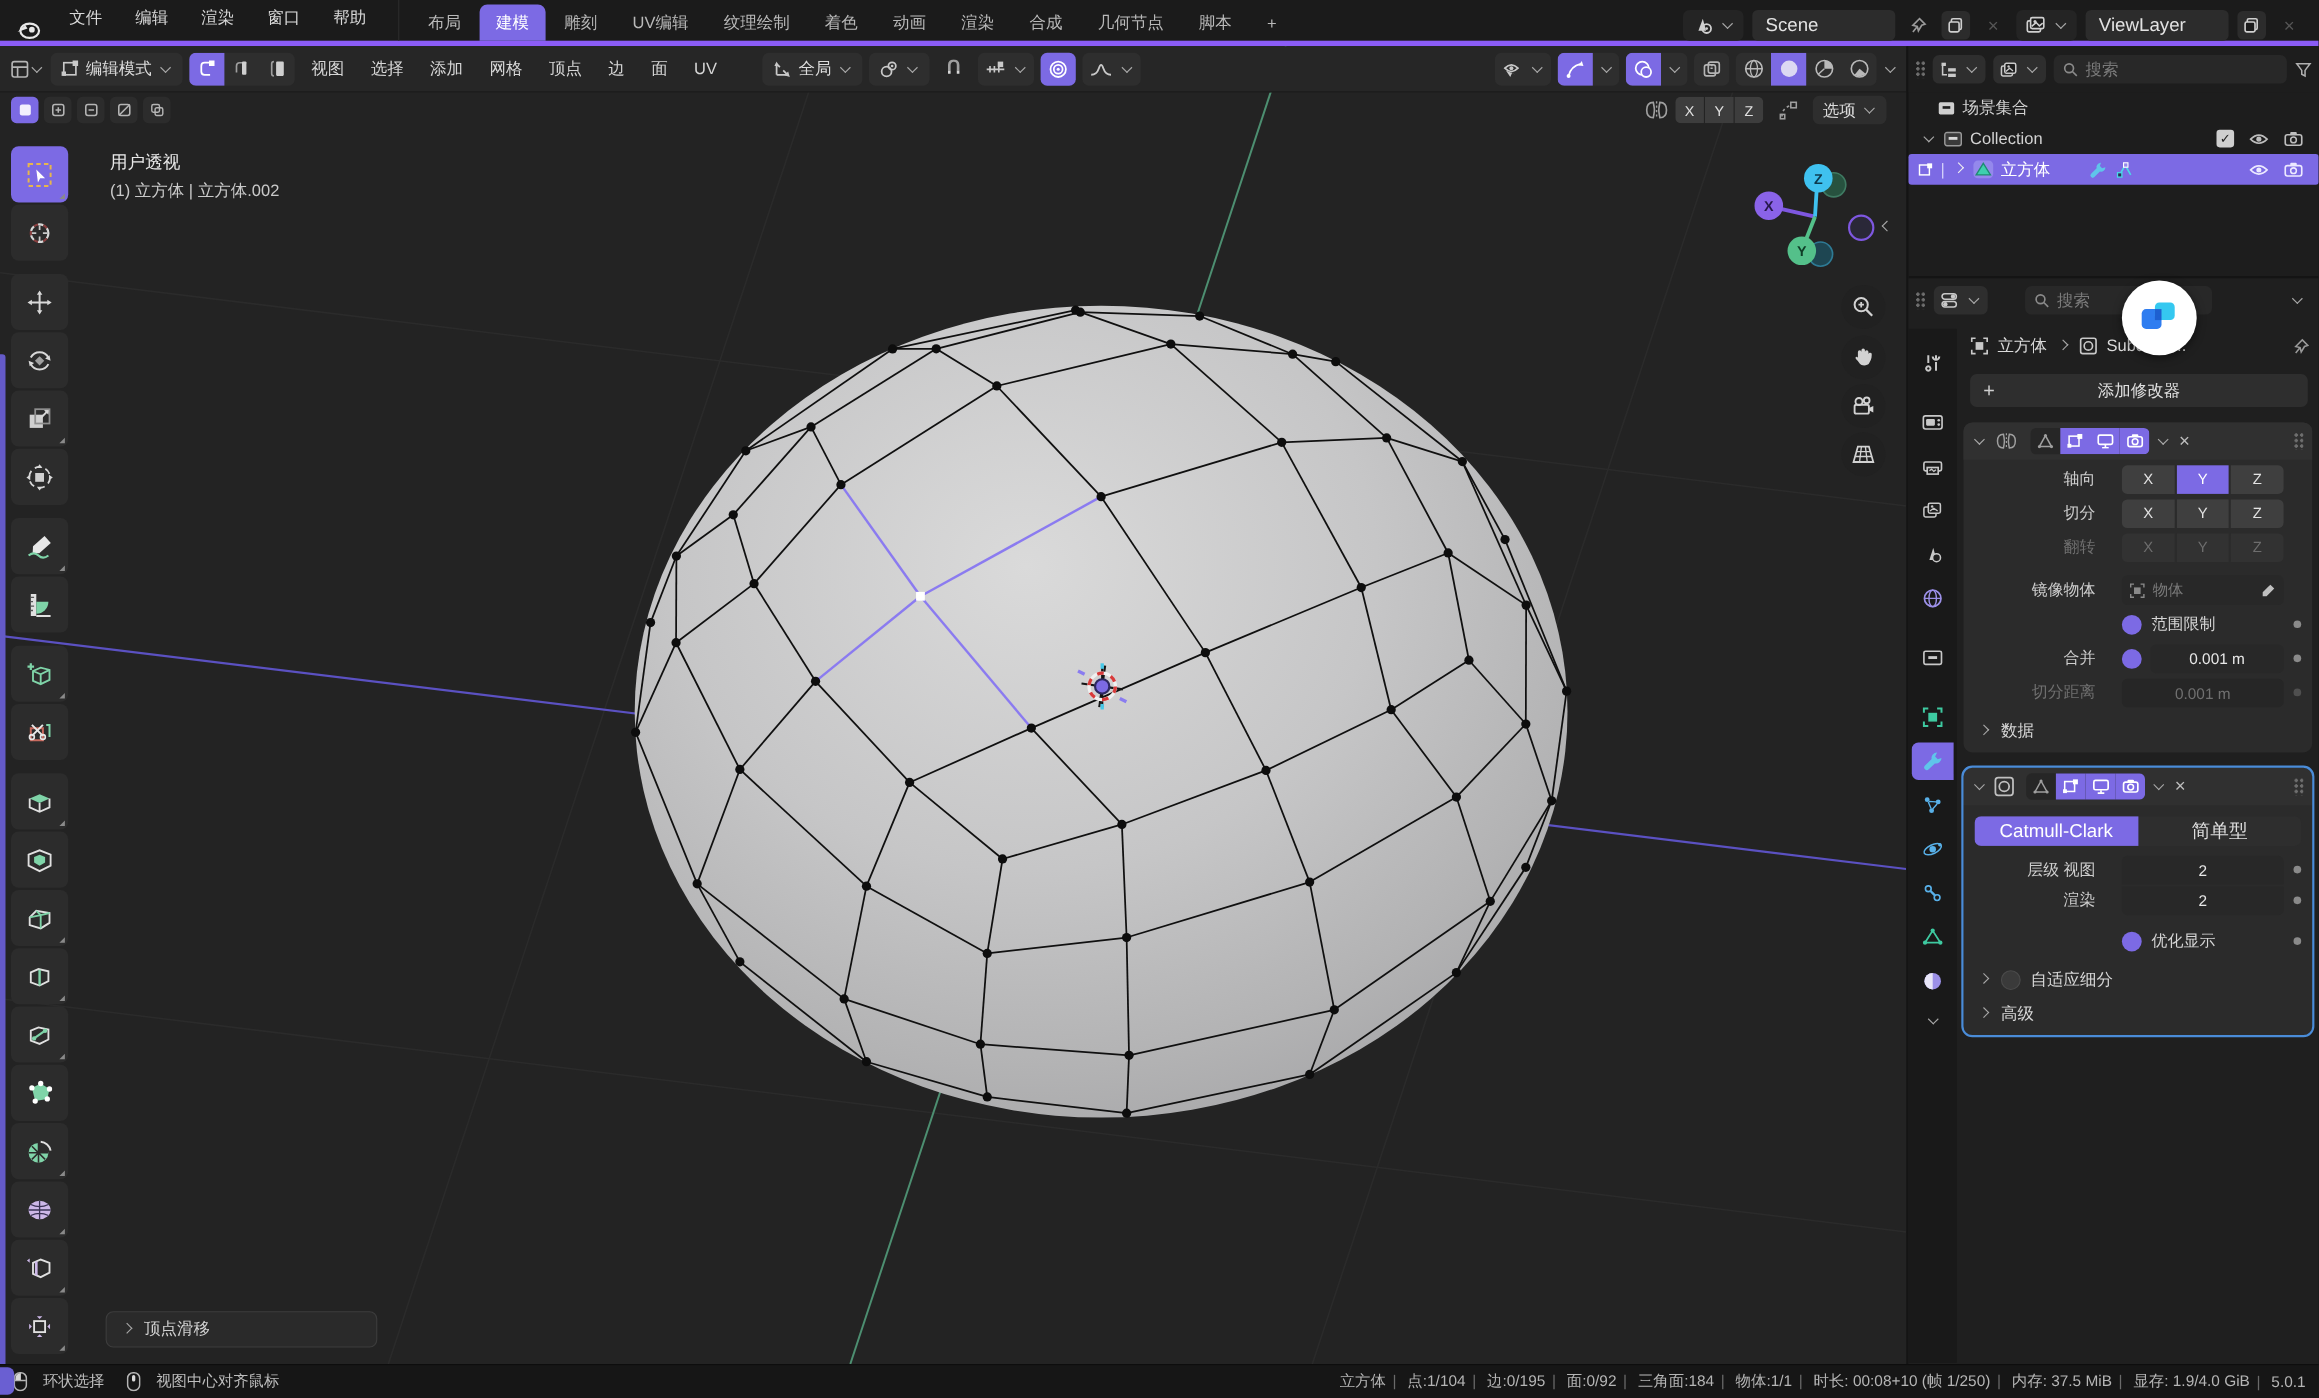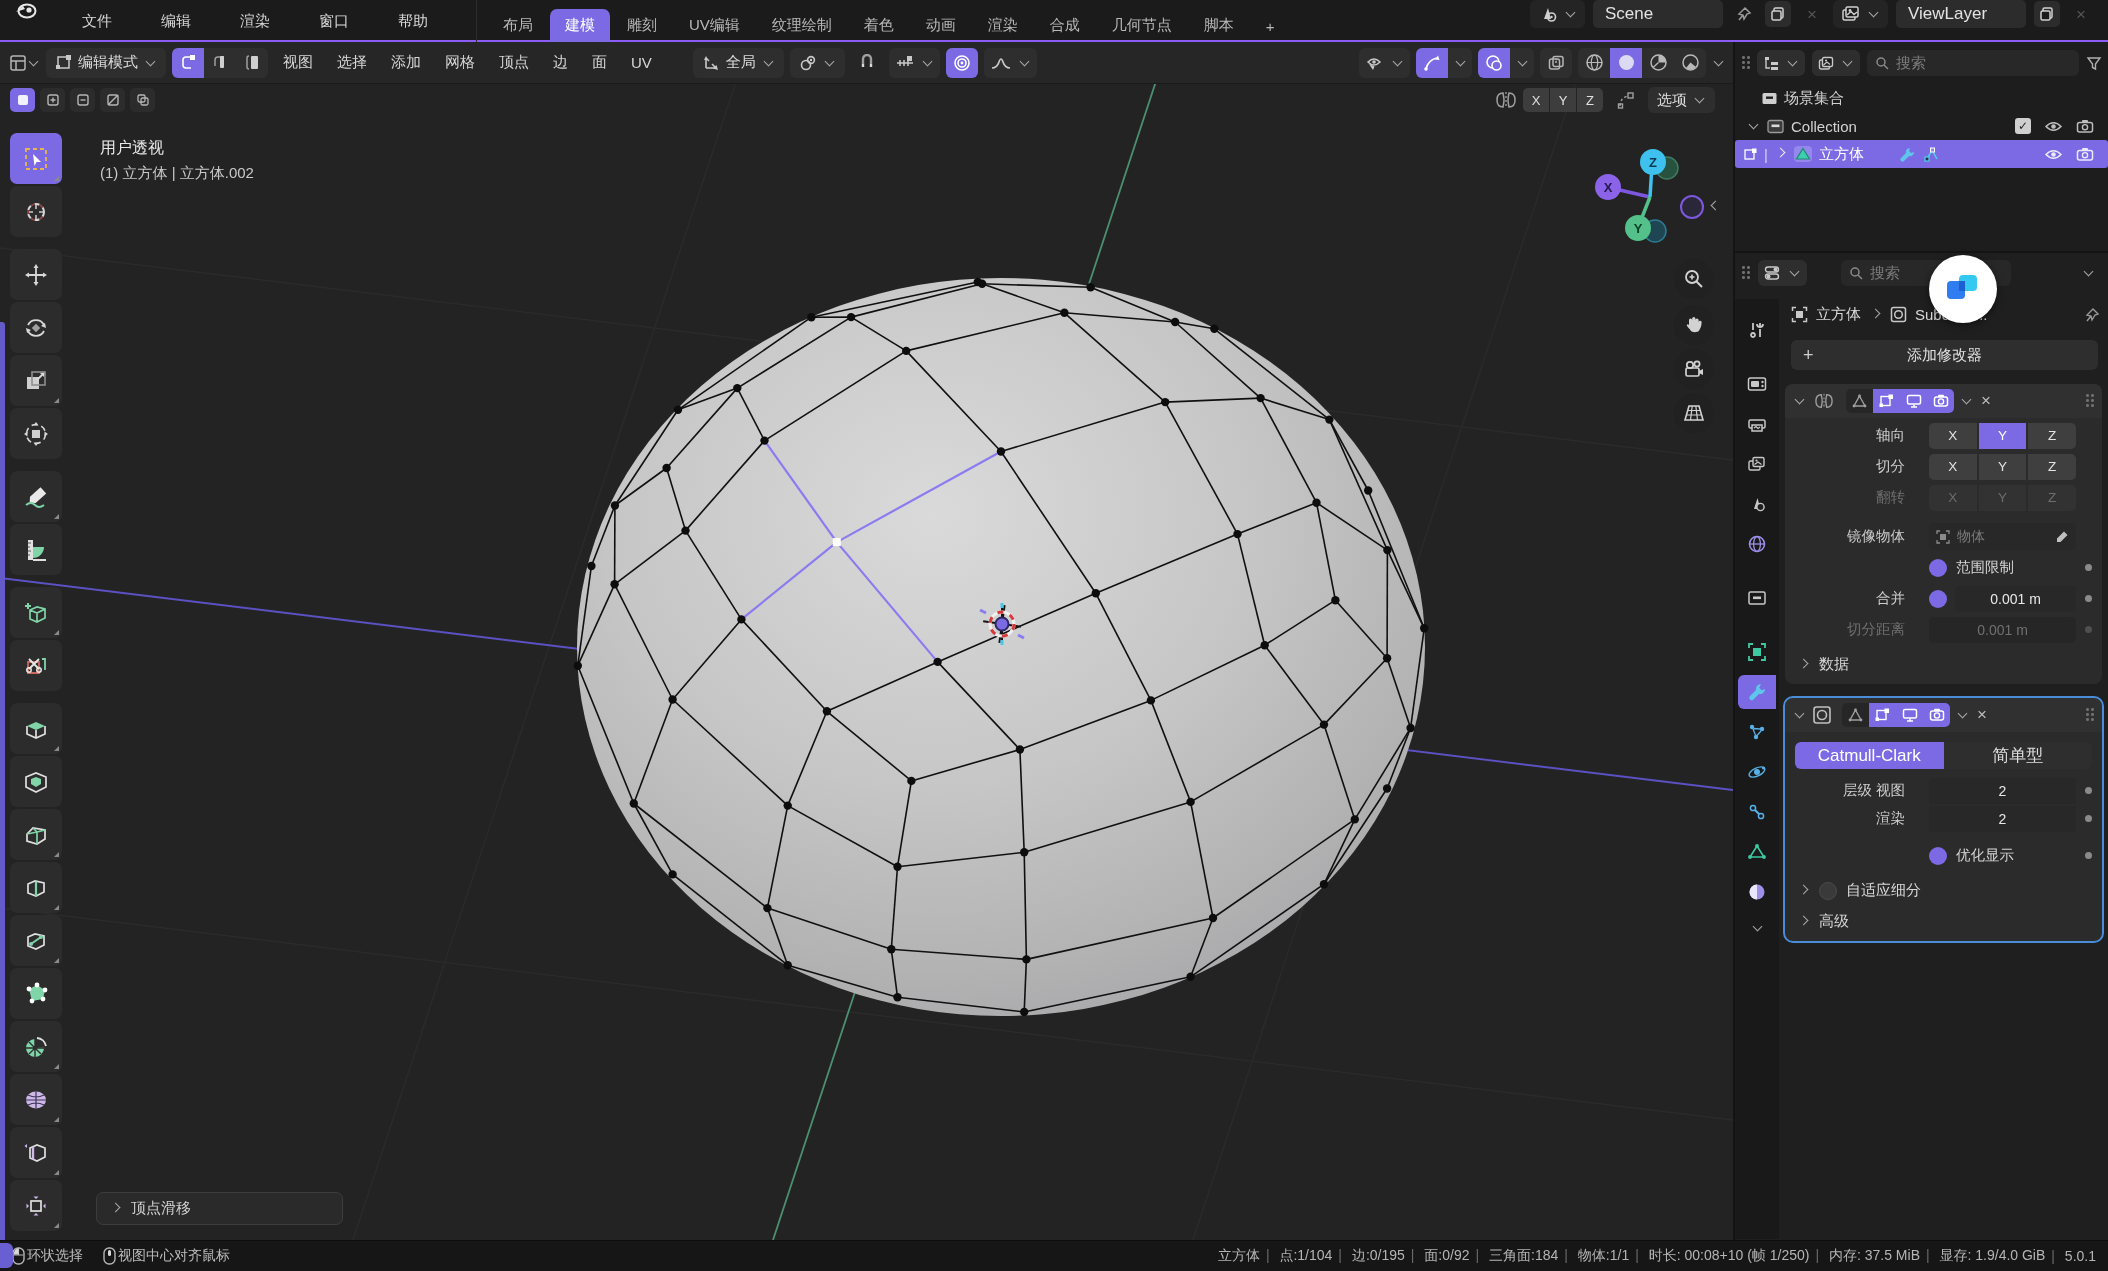--- a/index.html
+++ b/index.html
@@ -5,21 +5,21 @@
   html,body{margin:0;padding:0;background:#111;}
   *{box-sizing:border-box;font-family:"Liberation Sans","DejaVu Sans",sans-serif;}
   #app{position:relative;width:2108px;height:1271px;background:#232323;overflow:hidden;color:#d6d6d6;}
   .abs{position:absolute;}
   .chev{display:inline-block;width:7px;height:7px;border-right:1.6px solid #a8a8a8;border-bottom:1.6px solid #a8a8a8;transform:rotate(45deg);margin:0 3px 3px 3px;flex:none;}
   .chev.r{transform:rotate(-45deg);}
   .grip{width:9px;height:16px;background-image:radial-gradient(circle,#6f6f6f 1.3px,transparent 1.6px);background-size:5px 5px;flex:none;}
   .dotkey{width:7px;height:7px;border-radius:50%;background:#8a8a8a;flex:none;}
   .dotkey.dim{background:#4f4f4f;}
   
-  #topbar{left:0;top:0;width:2108px;height:42px;background:#1b1b1b;display:flex;align-items:flex-start;border-bottom:2px solid #8b5cf6;gap:19px;}
+  #topbar{left:0;top:0;width:2108px;height:42px;background:#1b1b1b;display:flex;align-items:flex-end;border-bottom:5px solid #8b5cf6;}
   #topbar .menu{padding:0 15px;font-size:15px;color:#d8d8d8;height:42px;display:flex;align-items:center;cursor:default;}
   .wstabs{display:flex;align-items:flex-end;height:42px;margin-left:14px;border-left:1px solid #2c2c2c;padding-left:10px;}
   .wstab{padding:7px 15px;font-size:15px;color:#b9b9b9;border-radius:7px 7px 0 0;margin:0 1px;}
   .wstab.active{background:#7c6ae4;color:#fff;}
   .tb-right{margin-left:auto;display:flex;align-items:center;gap:8px;padding-right:14px;}
   .idpill{display:flex;align-items:center;background:#242424;border-radius:6px;height:28px;padding:0 8px;gap:6px;}
   .idfield{background:#2c2c2c;border-radius:5px;height:28px;display:flex;align-items:center;padding:0 12px;font-size:17px;color:#e2e2e2;min-width:130px;}
   .minibtn{width:26px;height:26px;display:flex;align-items:center;justify-content:center;border-radius:5px;background:#2c2c2c;color:#c5c5c5;}
   .minibtn.dim{background:transparent;color:#555;}
   .xchar{font-size:17px;line-height:1;}
@@ -88,21 +88,21 @@
   .objfield{flex:1;height:27px;background:#282828;border-radius:5px;display:flex;align-items:center;padding:0 7px;gap:7px;color:#7a7a7a;font-size:14px;}
   .rcheck{width:18px;height:18px;border-radius:50%;background:#7c6ae4;flex:none;}
   .rcheck.off{background:#3a3a3a;border:1px solid #4a4a4a;}
   .sect{display:flex;align-items:center;gap:9px;margin:12px 10px 2px 12px;font-size:15px;color:#d8d8d8;}
   .segment{display:flex;margin:10px 10px 2px 10px;height:27px;border-radius:6px;overflow:hidden;background:#2e2e2e;}
   .segment div{flex:1;display:flex;align-items:center;justify-content:center;font-size:17px;color:#dedede;}
   .segment .on{background:#7c6ae4;color:#fff;}
   .kd{margin-left:9px;}
   
   #statusbar{left:0;top:1240px;width:2108px;height:31px;background:#161616;border-top:1px solid #0d0d0d;display:flex;align-items:center;font-size:14px;color:#bdbdbd;padding:0 12px;gap:20px;}
-  #statusbar .lf{display:flex;align-items:center;gap:2px;}
+  #statusbar .lf{display:flex;align-items:center;gap:14px;}
   #statusbar .stats{margin-left:auto;display:flex;align-items:center;color:#b5b5b5;}
   .stat+.stat::before{content:" | ";color:#6a6a6a;padding:0 6px;}
   #pnub{left:0;top:1243px;width:13px;height:25px;background:#6a5fd2;border-radius:0 6px 6px 0;}
   #todesk{left:1929px;top:255px;width:68px;height:68px;border-radius:50%;background:#fff;display:flex;align-items:center;justify-content:center;z-index:60;box-shadow:0 2px 8px rgba(0,0,0,.5);}
   svg{display:block;}
   text{font-family:"Liberation Sans","DejaVu Sans",sans-serif;}
 </style>
 </head>
 <body>
 

